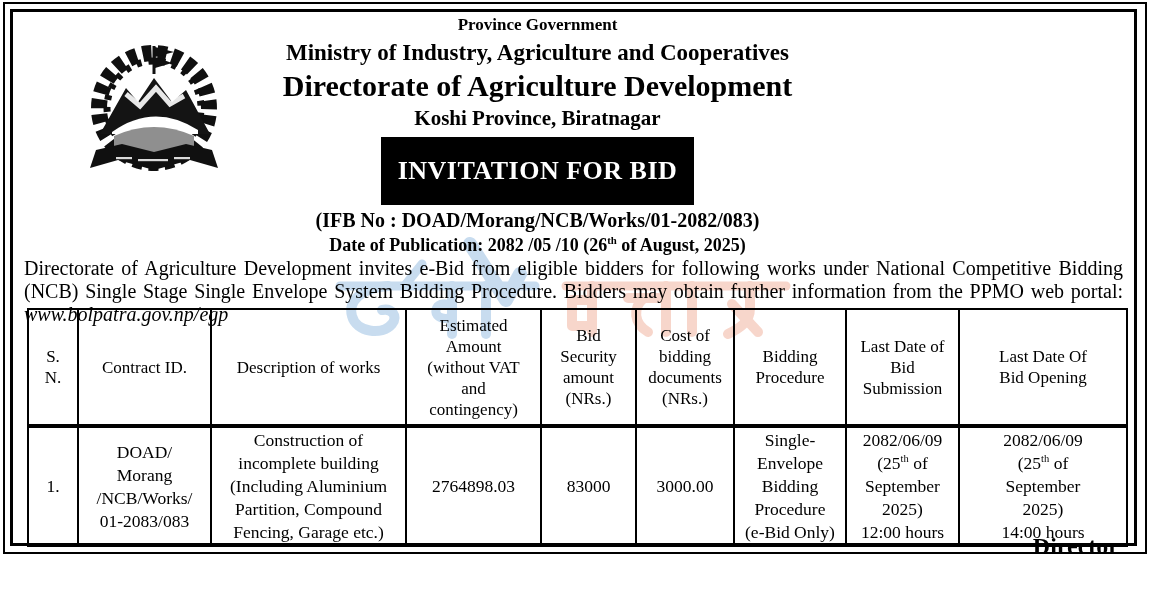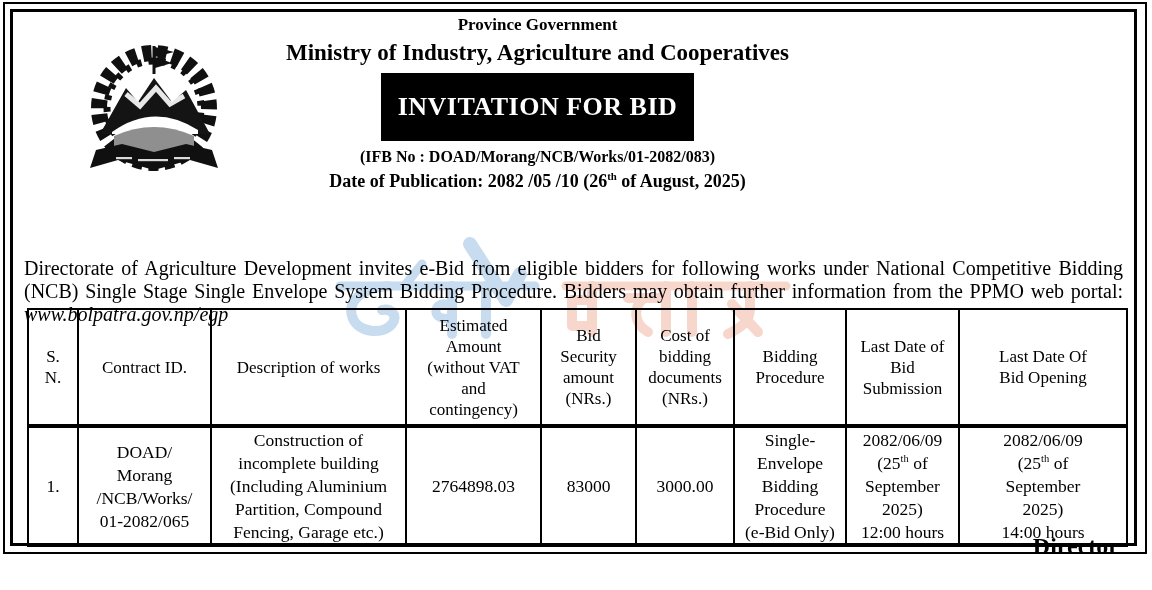--- a/index.html
+++ b/index.html
@@ -17,21 +17,21 @@
 
   
   .logo{position:absolute;left:64px;top:31px;width:152px;height:138px;}
   .masthead{position:absolute;left:0;right:72px;top:0;text-align:center;z-index:2;}
   .gov-line{font-size:17px;font-weight:bold;line-height:22px;margin-top:1px;}
   .ministry-line{font-size:23px;font-weight:bold;line-height:28px;margin-top:3px;}
   .directorate-line{font-size:30px;font-weight:bold;line-height:34px;margin-top:2px;}
   .province-line{font-size:21px;font-weight:bold;line-height:26px;margin-top:2px;}
   .banner{display:inline-block;background:#000;color:#fff;font-weight:bold;font-size:26px;
           line-height:30px;padding:19px 17px;margin-top:6px;letter-spacing:.5px;}
-  .ifb-line{font-size:16px;font-weight:bold;line-height:25px;margin-top:3px;}
+  .ifb-line{font-size:20px;font-weight:bold;line-height:25px;margin-top:3px;}
   .pubdate-line{font-size:18px;font-weight:bold;line-height:23px;margin-top:1px;}
   sup{font-size:60%;vertical-align:super;line-height:0;}
 
   
   .intro{position:absolute;left:10px;right:10px;top:224px;font-size:20px;line-height:23px;
          text-align:justify;z-index:2;}
   .portal-url{font-style:italic;}
 
   
   table.bid-table{position:absolute;left:13px;top:295px;border-collapse:collapse;table-layout:fixed;
@@ -95,20 +95,22 @@
           <rect x="38" y="113" width="16" height="2.2"></rect>
           <rect x="60" y="115" width="30" height="2.2"></rect>
           <rect x="96" y="113" width="16" height="2.2"></rect>
         </g>
       </svg>
     </div>
 
     <div class="masthead">
       <div class="gov-line">Province Government</div>
       <div class="ministry-line">Ministry of Industry, Agriculture and Cooperatives</div>
+      <div class="directorate-line">Directorate of Agriculture Development</div>
+      <div class="province-line">Koshi Province, Biratnagar</div>
       <div>
         <span class="banner">INVITATION FOR BID</span>
       </div>
       <div class="ifb-line">(IFB No : DOAD/Morang/NCB/Works/01-2082/083)</div>
       <div class="pubdate-line">Date of Publication: 2082 /05 /10  (26<sup>th</sup> of August, 2025)</div>
     </div>
 
     <p class="intro"><span>Directorate of Agriculture Development invites e-Bid from eligible bidders for following works under National Competitive Bidding (NCB) Single Stage Single Envelope System Bidding Procedure. Bidders may obtain further information from the PPMO web portal: </span><span class="portal-url">www.bolpatra.gov.np/egp</span></p>
 
     <table class="bid-table">
@@ -150,21 +152,21 @@
           <th>Last Date Of
 Bid Opening</th>
         </tr>
       </thead>
       <tbody>
         <tr>
           <td>1.</td>
           <td>DOAD/
 Morang
 /NCB/Works/
-01-2082/065</td>
+01-2083/083</td>
           <td>Construction of
 incomplete building
 (Including Aluminium
 Partition, Compound
 Fencing, Garage etc.)</td>
           <td>2764898.03</td>
           <td>83000</td>
           <td>3000.00</td>
           <td>Single-
 Envelope

